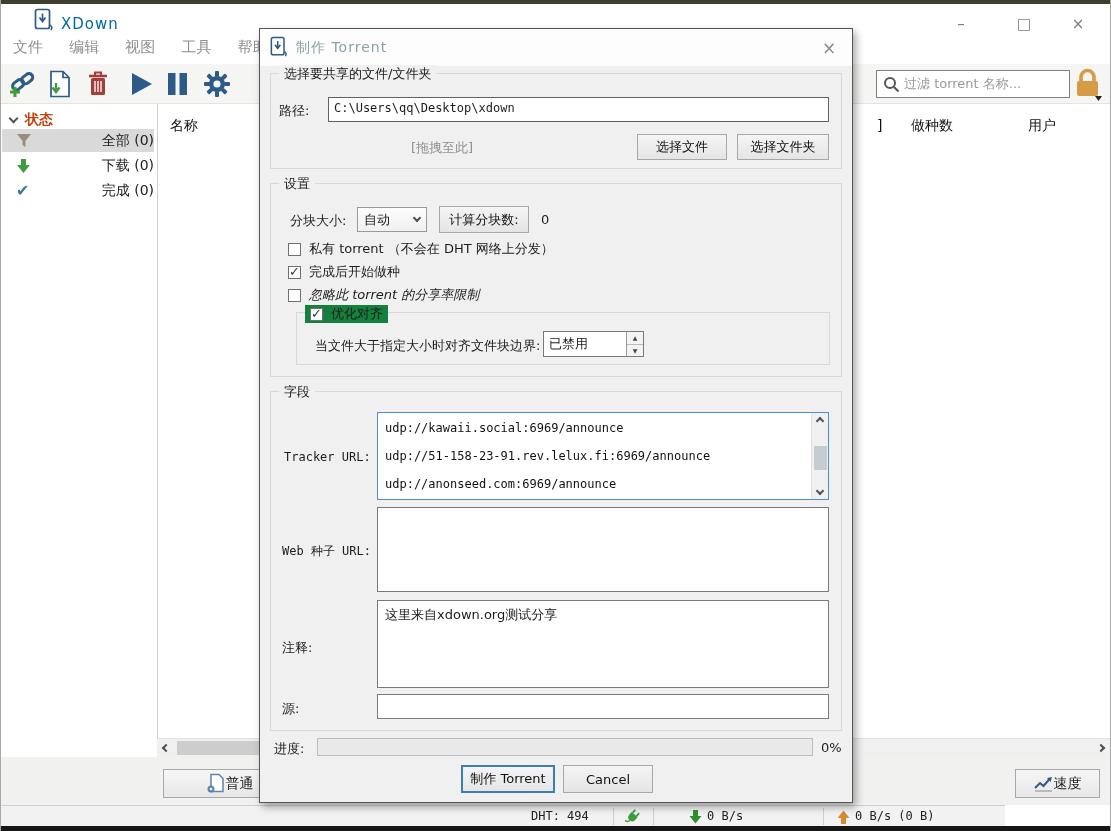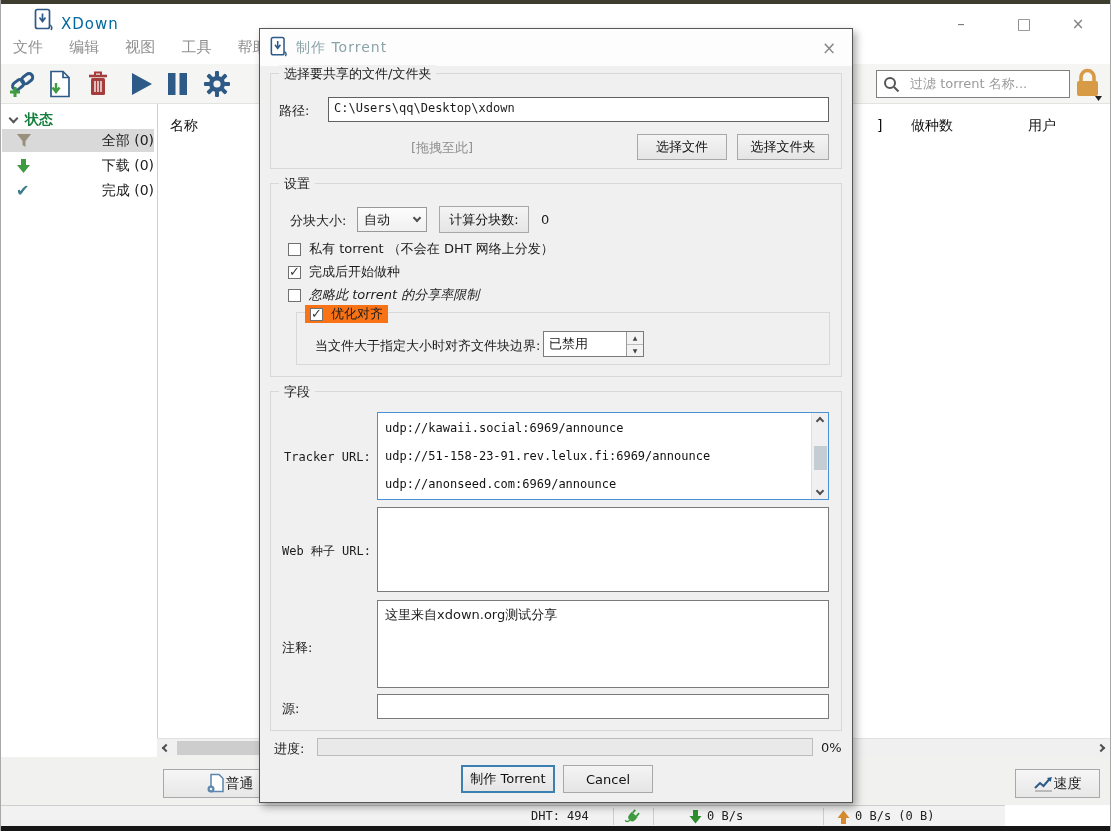--- a/index.html
+++ b/index.html
@@ -12,26 +12,26 @@
   #top-strip { left:0; top:0; width:1111px; height:4px; background:#3d3d30; }
   #titlebar { left:0; top:4px; width:1111px; height:34px; background:#fff; }
   #app-title { left:60px; top:11px; font-size:15px; color:#0369a1; letter-spacing:1px; }
   .winctl { top:8px; width:30px; height:24px; text-align:center; font-size:15px; color:#7d7d7d; line-height:24px; }
   #menubar { left:0; top:38px; width:1111px; height:26px; background:#fff; }
   .menu-item { display:inline-block; margin-left:22px; font-size:15px; color:#8f8f8f; }
   .menu-item:first-child { margin-left:12px; }
   #toolbar { left:0; top:64px; width:1111px; height:40px; background:#f5f5f3; border-bottom:1px solid #e3e3e0; }
   .tb-icon { top:6px; width:30px; height:28px; display:flex; align-items:center; justify-content:center; }
   #search-box { left:875px; top:6px; width:194px; height:28px; background:#fff; border:1px solid #7f7f7f; display:flex; align-items:center; padding:0 6px; }
-  #search-ph { color:#9a9a9a; font-size:13px; margin-left:10px; white-space:nowrap; overflow:hidden; }
+  #search-ph { color:#9a9a9a; font-size:13px; margin-left:4px; white-space:nowrap; overflow:hidden; }
   #lock-wrap { left:1072px; top:66px; width:32px; height:36px; }
 
   
   #sidebar { left:1px; top:104px; width:153px; height:653px; background:#fff; }
-  #tree-header { left:8px; top:7px; display:flex; align-items:center; gap:8px; font-weight:bold; font-size:14px; color:#15803d; }
+  #tree-header { left:8px; top:7px; display:flex; align-items:center; gap:8px; font-weight:bold; font-size:14px; color:#c2410c; }
   .chev { width:7px; height:7px; border-right:2px solid #555; border-bottom:2px solid #555; transform:rotate(45deg); margin-top:-4px; }
   .side-item { left:0; width:152px; height:23px; display:flex; align-items:center; padding-left:14px; gap:8px; font-size:14px;justify-content:space-between; }
   .side-item.selected { background:#d9d9d9; }
 
   
   #list-panel { left:156px; top:104px; width:953px; height:634px; background:#fff; border-left:1px solid #cfcfcf; }
   .col-hdr { top:13px; font-size:14px; color:#111; }
 
   
   #hscroll { left:156px; top:738px; width:953px; height:19px; background:#f0f0f0; border-top:1px solid #e0e0e0; }
@@ -314,21 +314,21 @@
       <div class="cb-row" style="left:17px; top:79px;">
         <span class="cb checked"></span>
         <span class="lbl">完成后开始做种</span>
       </div>
       <div class="cb-row" style="left:17px; top:102px;font-style:italic;">
         <span class="cb"></span>
         <span class="lbl">忽略此 torrent 的分享率限制</span>
       </div>
 
       <div class="abs group" style="left:25px; top:128px; width:534px; height:53px;">
-        <div class="cb-row" style="left:8px; top:-8px; background:#f97316; padding:0 5px;">
+        <div class="cb-row" style="left:8px; top:-8px; background:#15803d; padding:0 5px;">
           <span class="cb checked"></span>
           <span class="lbl">优化对齐</span>
         </div>
         <span class="abs lbl" style="left:18px; top:24px;">当文件大于指定大小时对齐文件块边界:</span>
         <div class="abs txt-input" style="left:246px; top:18px; width:101px; height:26px; border-color:#7a7a7a;">
           <span>已禁用</span>
           <span class="spinbtns">
               <span>▲</span>
               <span>▼</span>
             </span>

